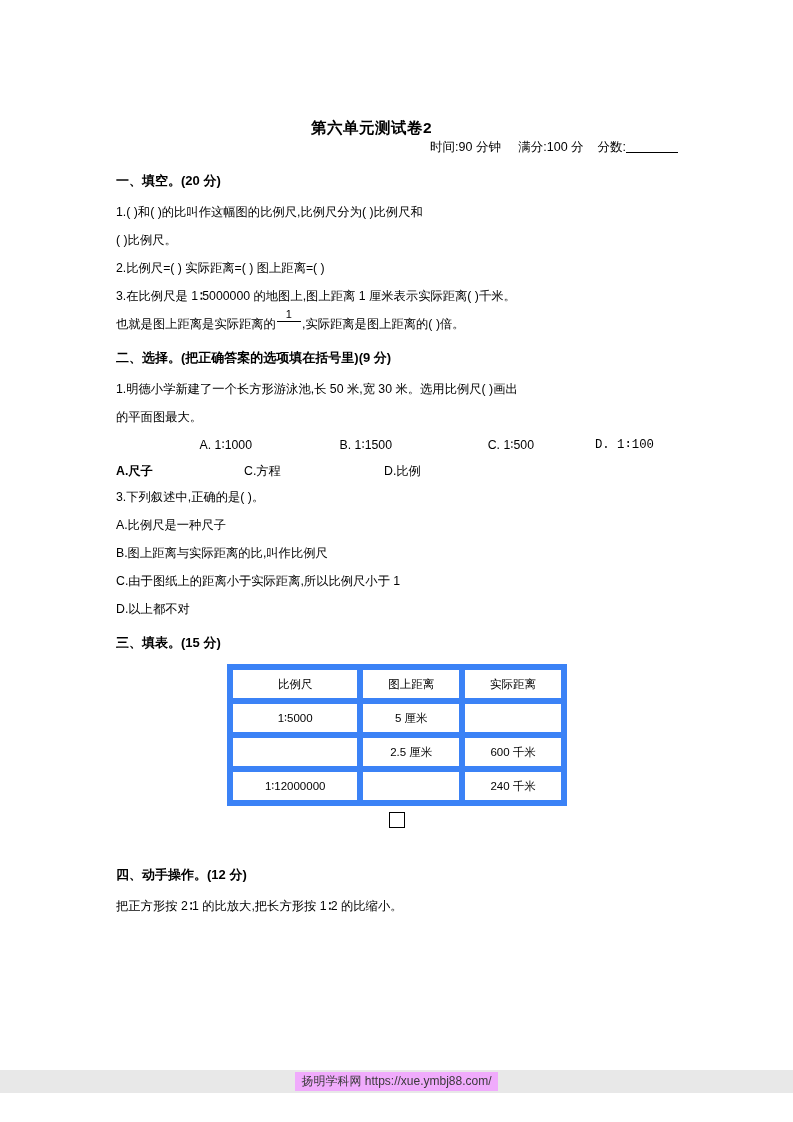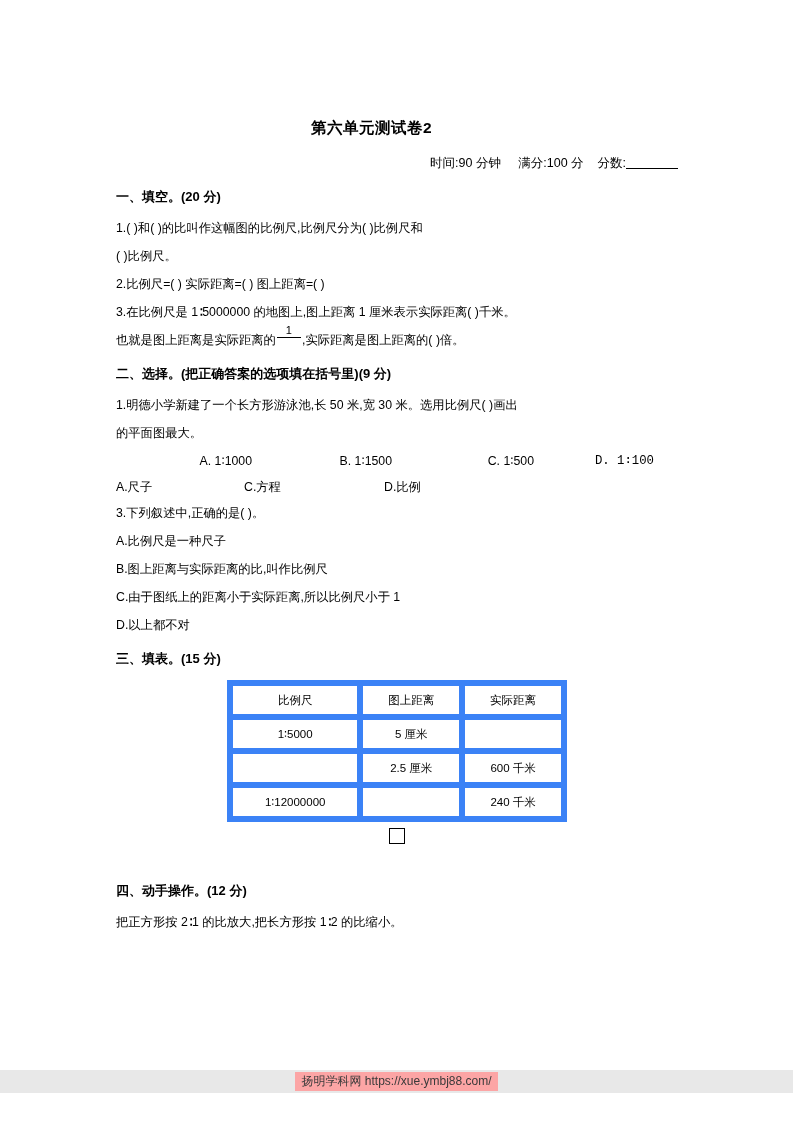--- a/index.html
+++ b/index.html
@@ -24,21 +24,21 @@
   .content {
     position: absolute;
     left: 116px;
     top: 118px;
     width: 562px;
   }
   .doc-title {
     font-size: 15.5px;
     font-weight: bold;
     margin-left: 195px;
-    margin-bottom: 16px;
+    margin-bottom: 0;
     letter-spacing: 0.5px;
   }
   .meta-row {
     font-size: 12.5px;
     text-align: right;
     margin-bottom: 16px;
     white-space: nowrap;
   }
   .meta-row .score-label {
     display: inline-block;
@@ -70,21 +70,21 @@
   .opts span { display: inline-block; text-align: right; }
   .opt-a { width: 128px; }
   .opt-b { width: 140px; }
   .opt-c { width: 142px; }
   .opt-d { width: 120px; font-family: Liberation Mono, monospace; }
   .opts2 {
     font-size: 12.3px;
     line-height: 26px;
     display: flex;
   }
-  .o2a { width: 128px; }
+  .o2a { width: 128px; font-weight: bold; }
   .o2b { width: 148px; }
   .o2c { width: 140px; }
   .frac {
     display: inline-block;
     text-align: center;
     vertical-align: -6px;
     margin: 0 1px;
     position: relative;
     top: -2px;
   }
@@ -137,21 +137,21 @@
     top: 1070px;
     width: 793px;
     text-align: center;
     font-size: 12px;
     color: #3a3a3a;
     background: #e8e8e8;
     padding: 2px 0;
   }
   .footer-inner {
     display: inline-block;
-    background: #fca5a5;
+    background: #f0abfc;
     padding: 1px 6px;
   }
 </style>
 </head>
 <body>
 
 <div class="page">
   <div class="content">
 
     <div class="doc-title">第六单元测试卷2</div>

